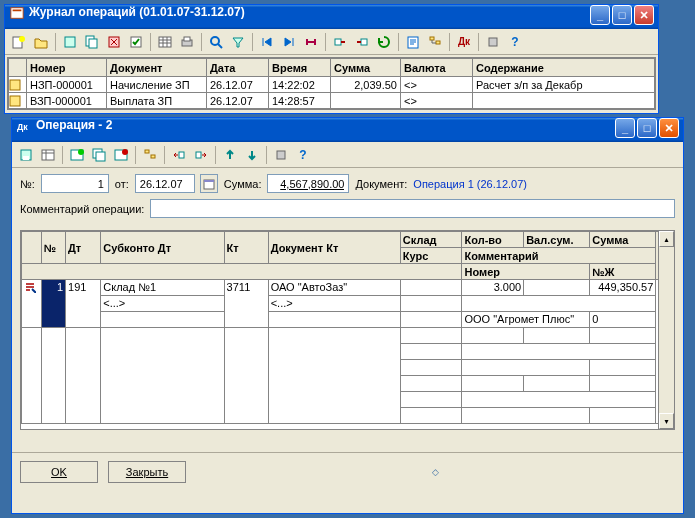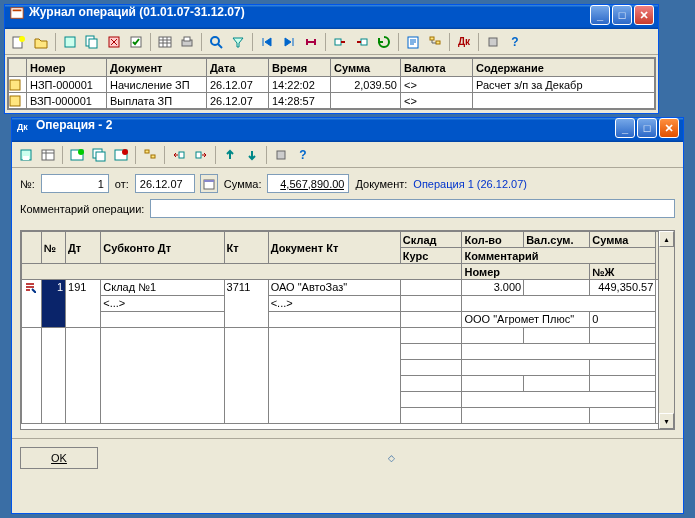--- a/index.html
+++ b/index.html
@@ -40,21 +40,21 @@
   
   .op-grid-wrap { margin: 0 8px; border: 1px solid #848484; background: #fff; height: 200px; position: relative; overflow: hidden; }
   .op-grid { border-collapse: collapse; width: 100%; table-layout: fixed; }
   .op-grid th { background: #ece9d8; border: 1px solid #848484; font-weight: bold; font-size: 11px; height: 16px; padding: 1px 2px; text-align: left; }
   .op-grid td { border: 1px solid #848484; font-size: 11px; height: 16px; padding: 1px 2px; vertical-align: top; white-space: nowrap; overflow: hidden; }
   .op-grid td.num { text-align: right; }
   .selcell { background: #0a246a; color: #fff; }
   .scroll-v { position: absolute; right: 0; top: 0; bottom: 0; width: 16px; background: #ece9d8; border-left: 1px solid #848484; }
   .scroll-v .sbtn { height: 16px; background: #ece9d8; border: 1px solid #fff; border-right-color: #848484; border-bottom-color: #848484; display: flex; align-items: center; justify-content: center; font-size: 8px; }
   
-  .btn-bar { display: flex; align-items: center; padding: 8px; gap: 10px; border-top: 1px solid #aca899; margin-top: 8px; }
+  .btn-bar { display: flex; align-items: center; padding: 8px; gap: 10px; border-top: 1px solid #aca899; margin-top: 22px; }
   .btn { min-width: 78px; height: 22px; border: 1px solid #848484; background: #ece9d8; font-size: 11px; cursor: pointer; display: flex; align-items: center; justify-content: center; }
   .btn.u { text-decoration: underline; }
   .spacer { flex: 1; }
   .diamond { color: #3a6ea5; font-size: 9px; }
   
   .mini-icon { width: 14px; height: 14px; display: inline-block; }
   svg { display: block; }
 </style>
 </head>
 <body>
@@ -479,17 +479,18 @@
     <div class="scroll-v">
       <div class="sbtn">▴</div>
       <div style="position:absolute;bottom:0;left:0;right:0">
           <div class="sbtn">▾</div>
         </div>
     </div>
   </div>
 
   <div class="btn-bar">
     <button class="btn u">OK</button>
+    <button class="btn u">Закрыть</button>
     <div class="spacer"></div>
     <span class="diamond">◇</span>
     <div class="spacer"></div>
   </div>
 </div>
 
 </body></html>

